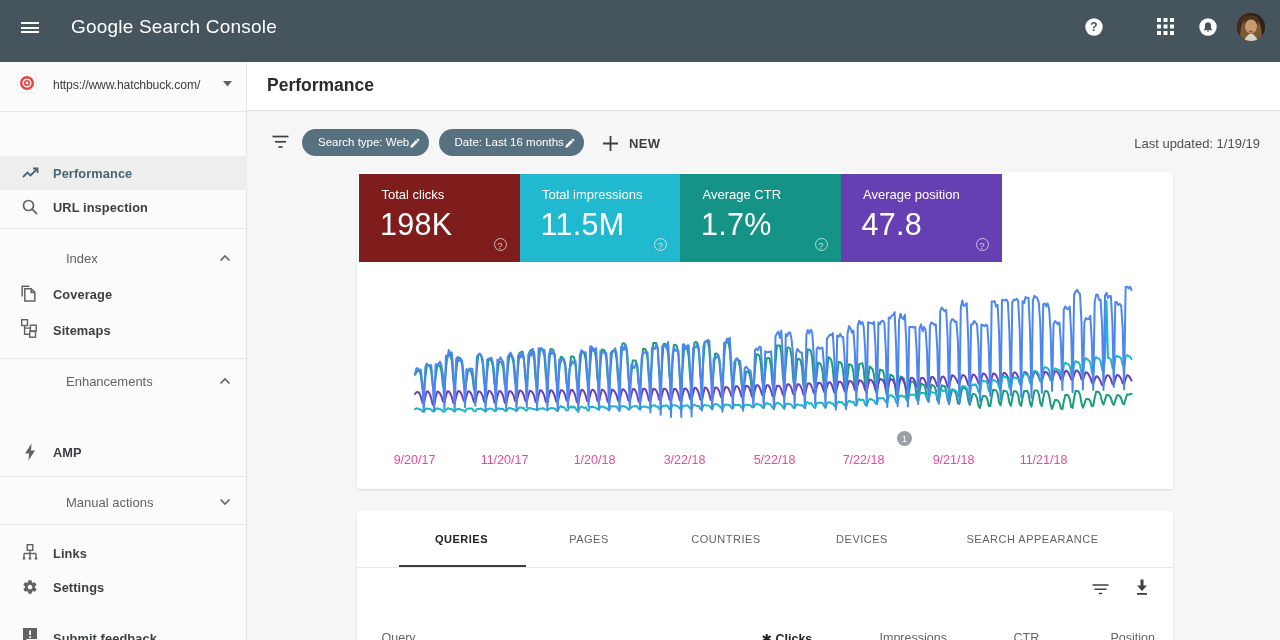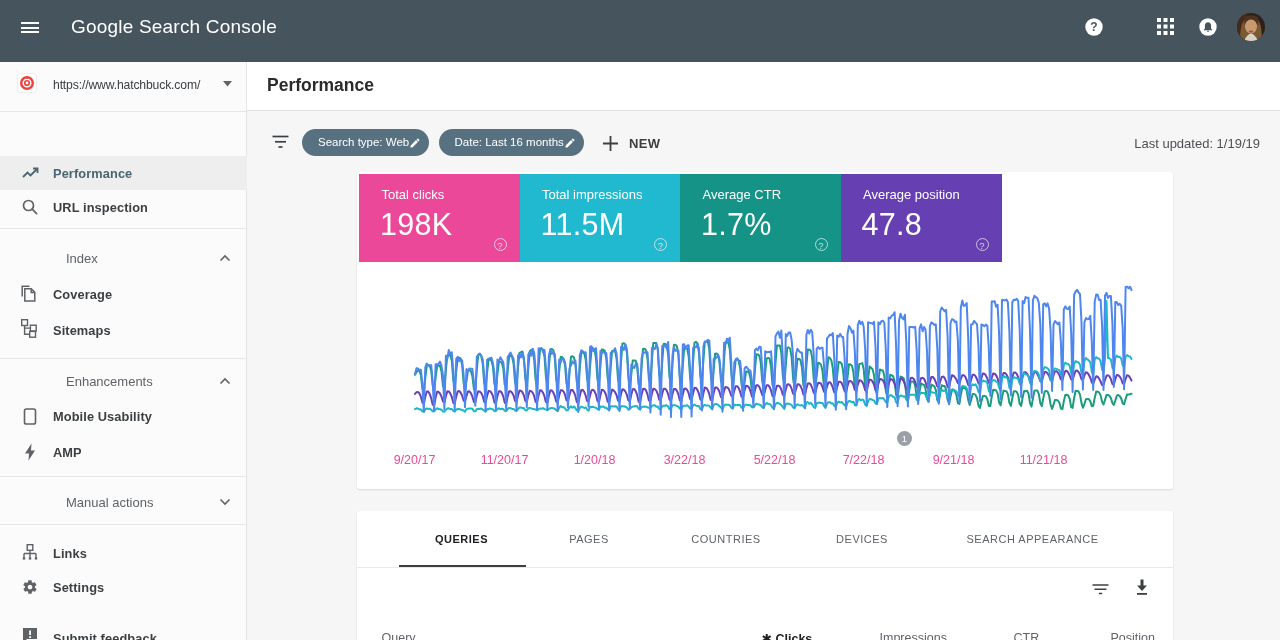--- a/index.html
+++ b/index.html
@@ -159,26 +159,20 @@
   </div>
   <div class="sdiv" style="top:304px"></div>
 
   <div class="navrow" style="top:310px">
     <div class="navhdr">Enhancements</div>
     <svg class="chev" style="top:13px" width="12" height="8" viewBox="0 0 12 8">
         <path d="M1.5 6.5 L6 2 L10.5 6.5" fill="none" stroke="#5f6368" stroke-width="1.6"></path>
       </svg>
   </div>
 
-  <div class="navrow" style="top:345px">
-    <svg class="abs" style="left:23px;top:9px" width="14" height="17" viewBox="0 0 14 17">
-        <rect x="1.5" y="1" width="11" height="15" rx="1.8" fill="none" stroke="#5f6368" stroke-width="1.6"></rect>
-      </svg>
-    <div class="navtext">Mobile Usability</div>
-  </div>
 
   <div class="navrow" style="top:381px">
     <svg class="abs" style="left:24px;top:8px" width="12" height="18" viewBox="0 0 12 18">
         <path d="M7.5 0.5 L1 10.5 H5 L4.5 17.5 L11 7.5 H7 Z" fill="#5f6368"></path>
       </svg>
     <div class="navtext">AMP</div>
   </div>
   <div class="sdiv" style="top:422px"></div>
 
   <div class="navrow" style="top:431px">
@@ -240,21 +234,21 @@
       <path d="M3 17.25V21h3.75L17.8 9.94l-3.75-3.75L3 17.25zM20.7 7.04c.39-.39.39-1.02 0-1.41l-2.34-2.34c-.39-.39-1.02-.39-1.41 0l-1.83 1.83 3.75 3.75 1.83-1.83z" fill="#fff"></path>
     </svg>
 </div>
 <svg class="abs" style="left:603px;top:135.5px" width="15" height="15" viewBox="0 0 15 15">
     <path d="M6.6 0 h1.8 v6.6 H15 v1.8 H8.4 V15 H6.6 V8.4 H0 V6.6 h6.6z" fill="#3c4043"></path>
   </svg>
 <div id="newbtn">NEW</div>
 <div id="lastupd">Last updated: 1/19/19</div>
 
 <div id="chartpanel">
-  <div class="card" style="left:2.5px;width:160.5px;background:#ec4899">
+  <div class="card" style="left:2.5px;width:160.5px;background:#7f1d1d">
     <div class="lbl">Total clicks</div>
       <div class="num">198K</div>
       <div class="q">?</div>
   </div>
   <div class="card" style="left:163px;width:160.5px;background:#20b9cf">
     <div class="lbl">Total impressions</div>
       <div class="num">11.5M</div>
       <div class="q">?</div>
   </div>
   <div class="card" style="left:323.5px;width:160.5px;background:#169387">

